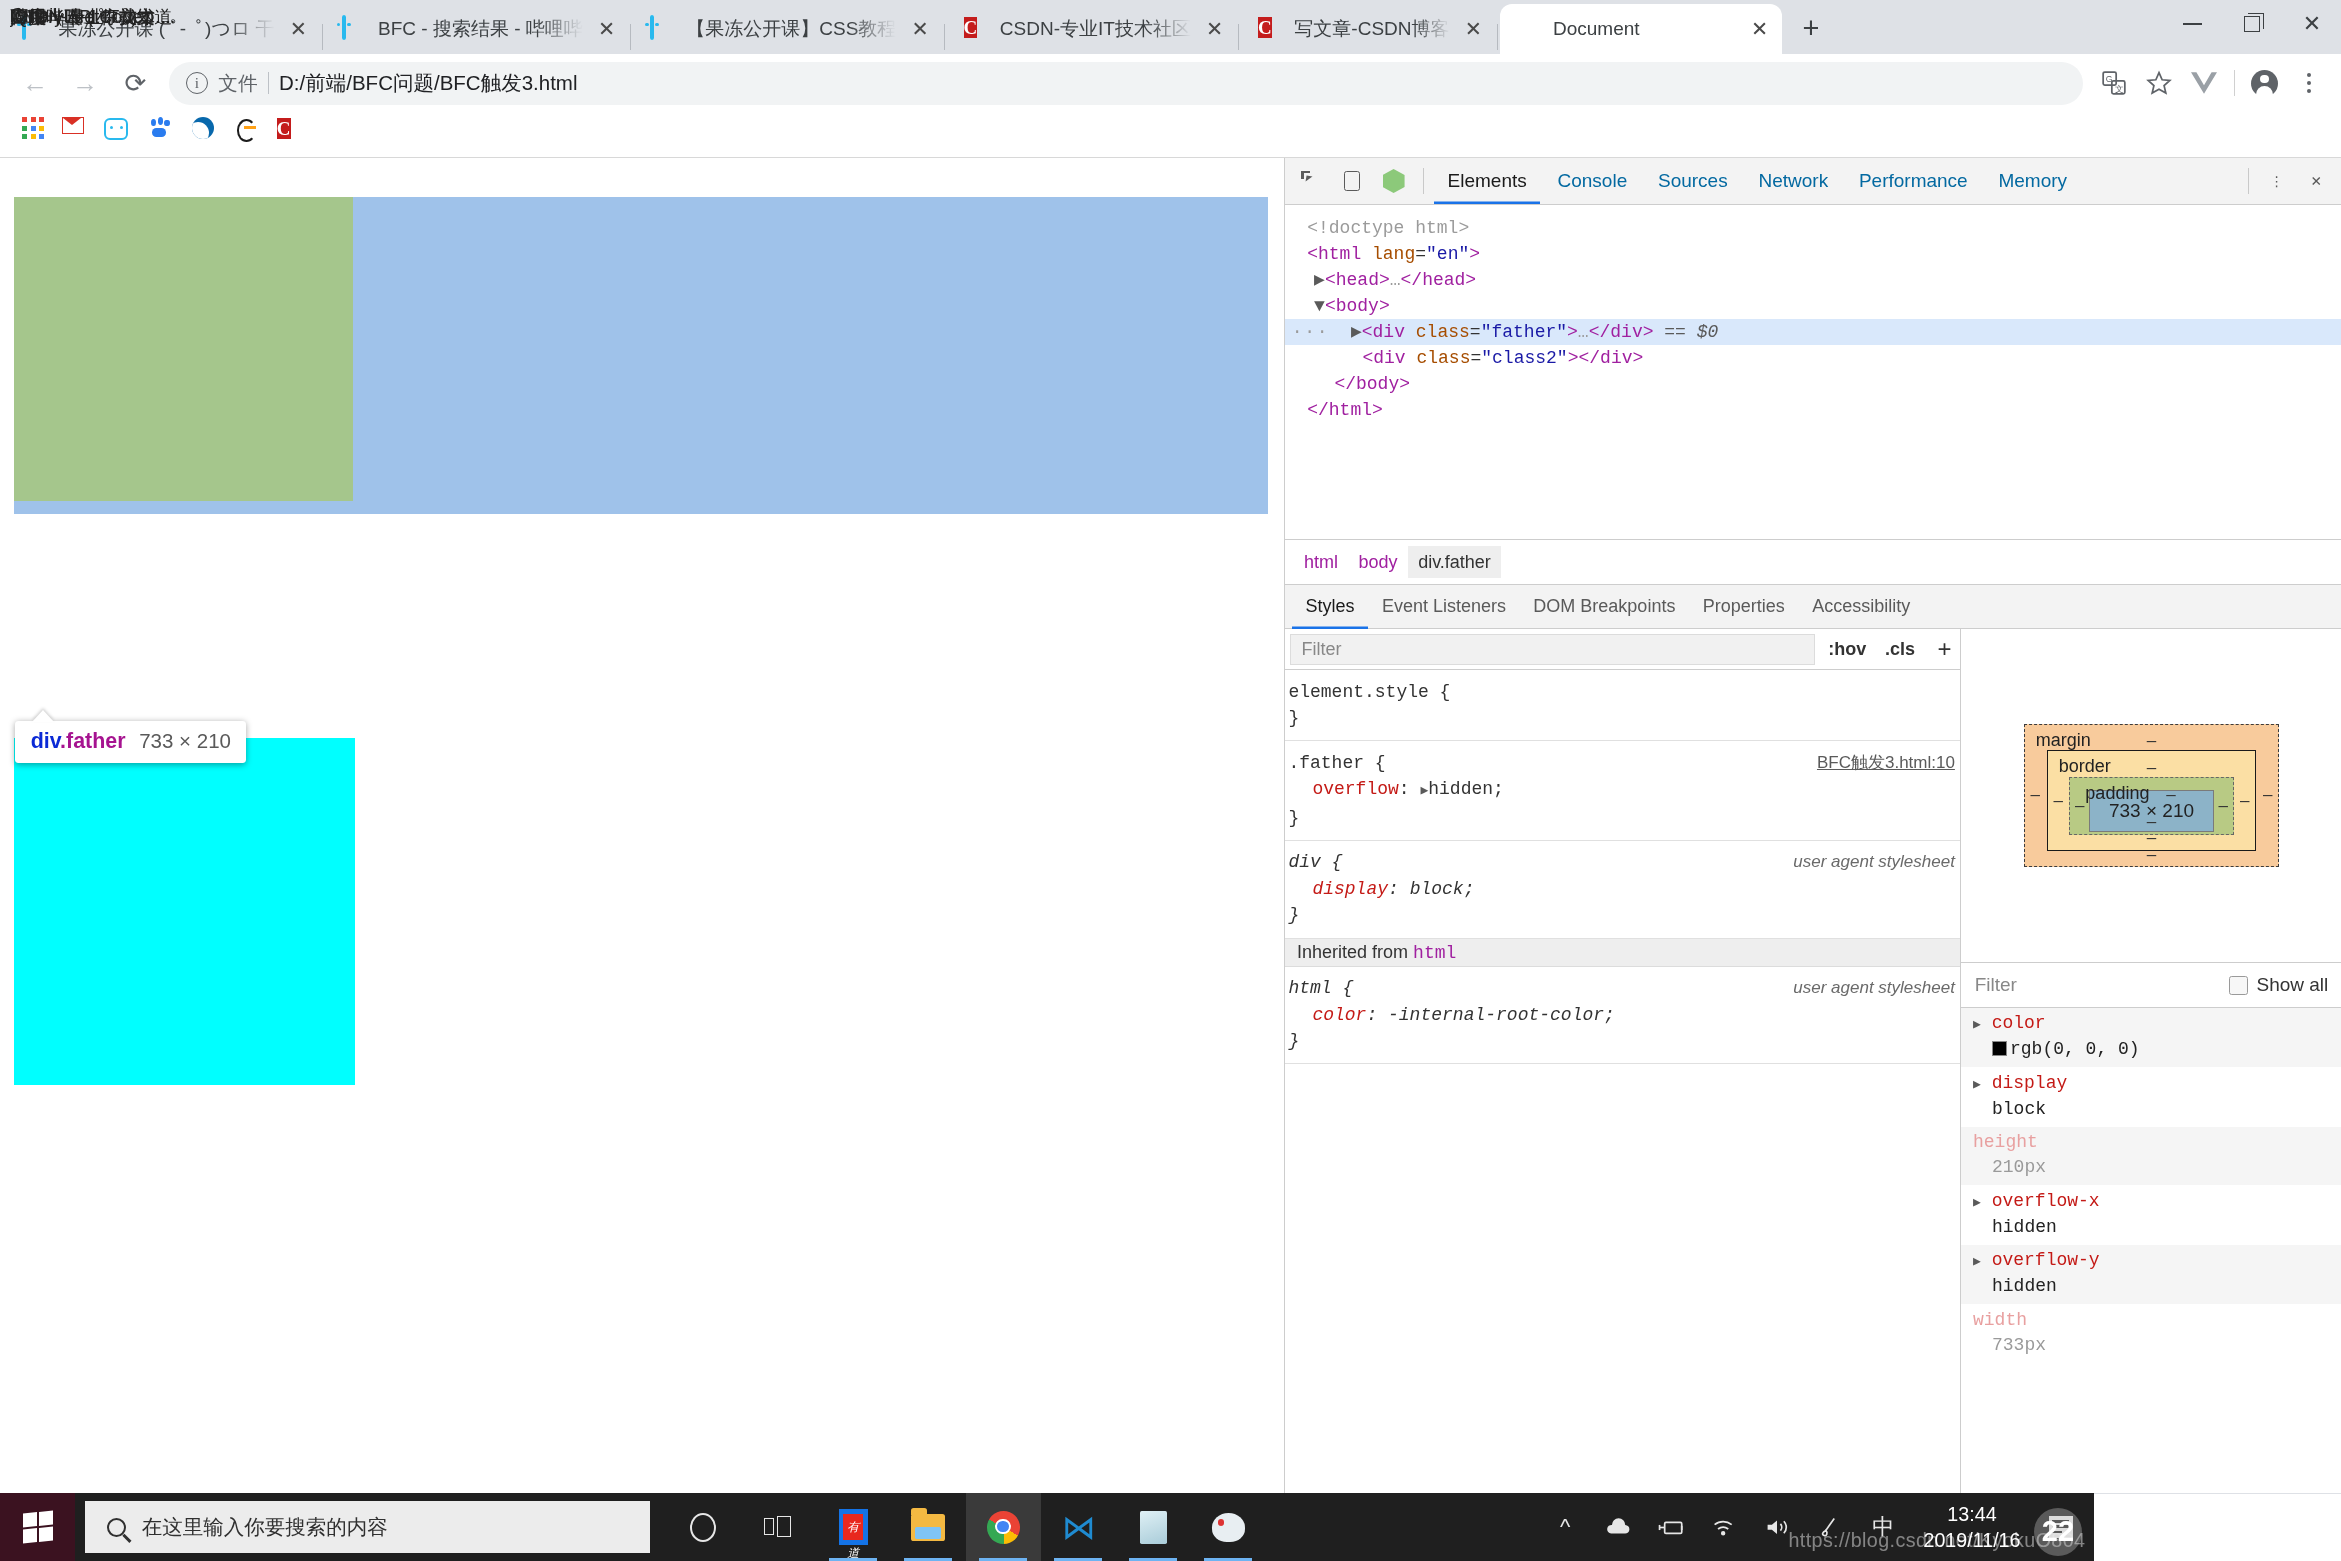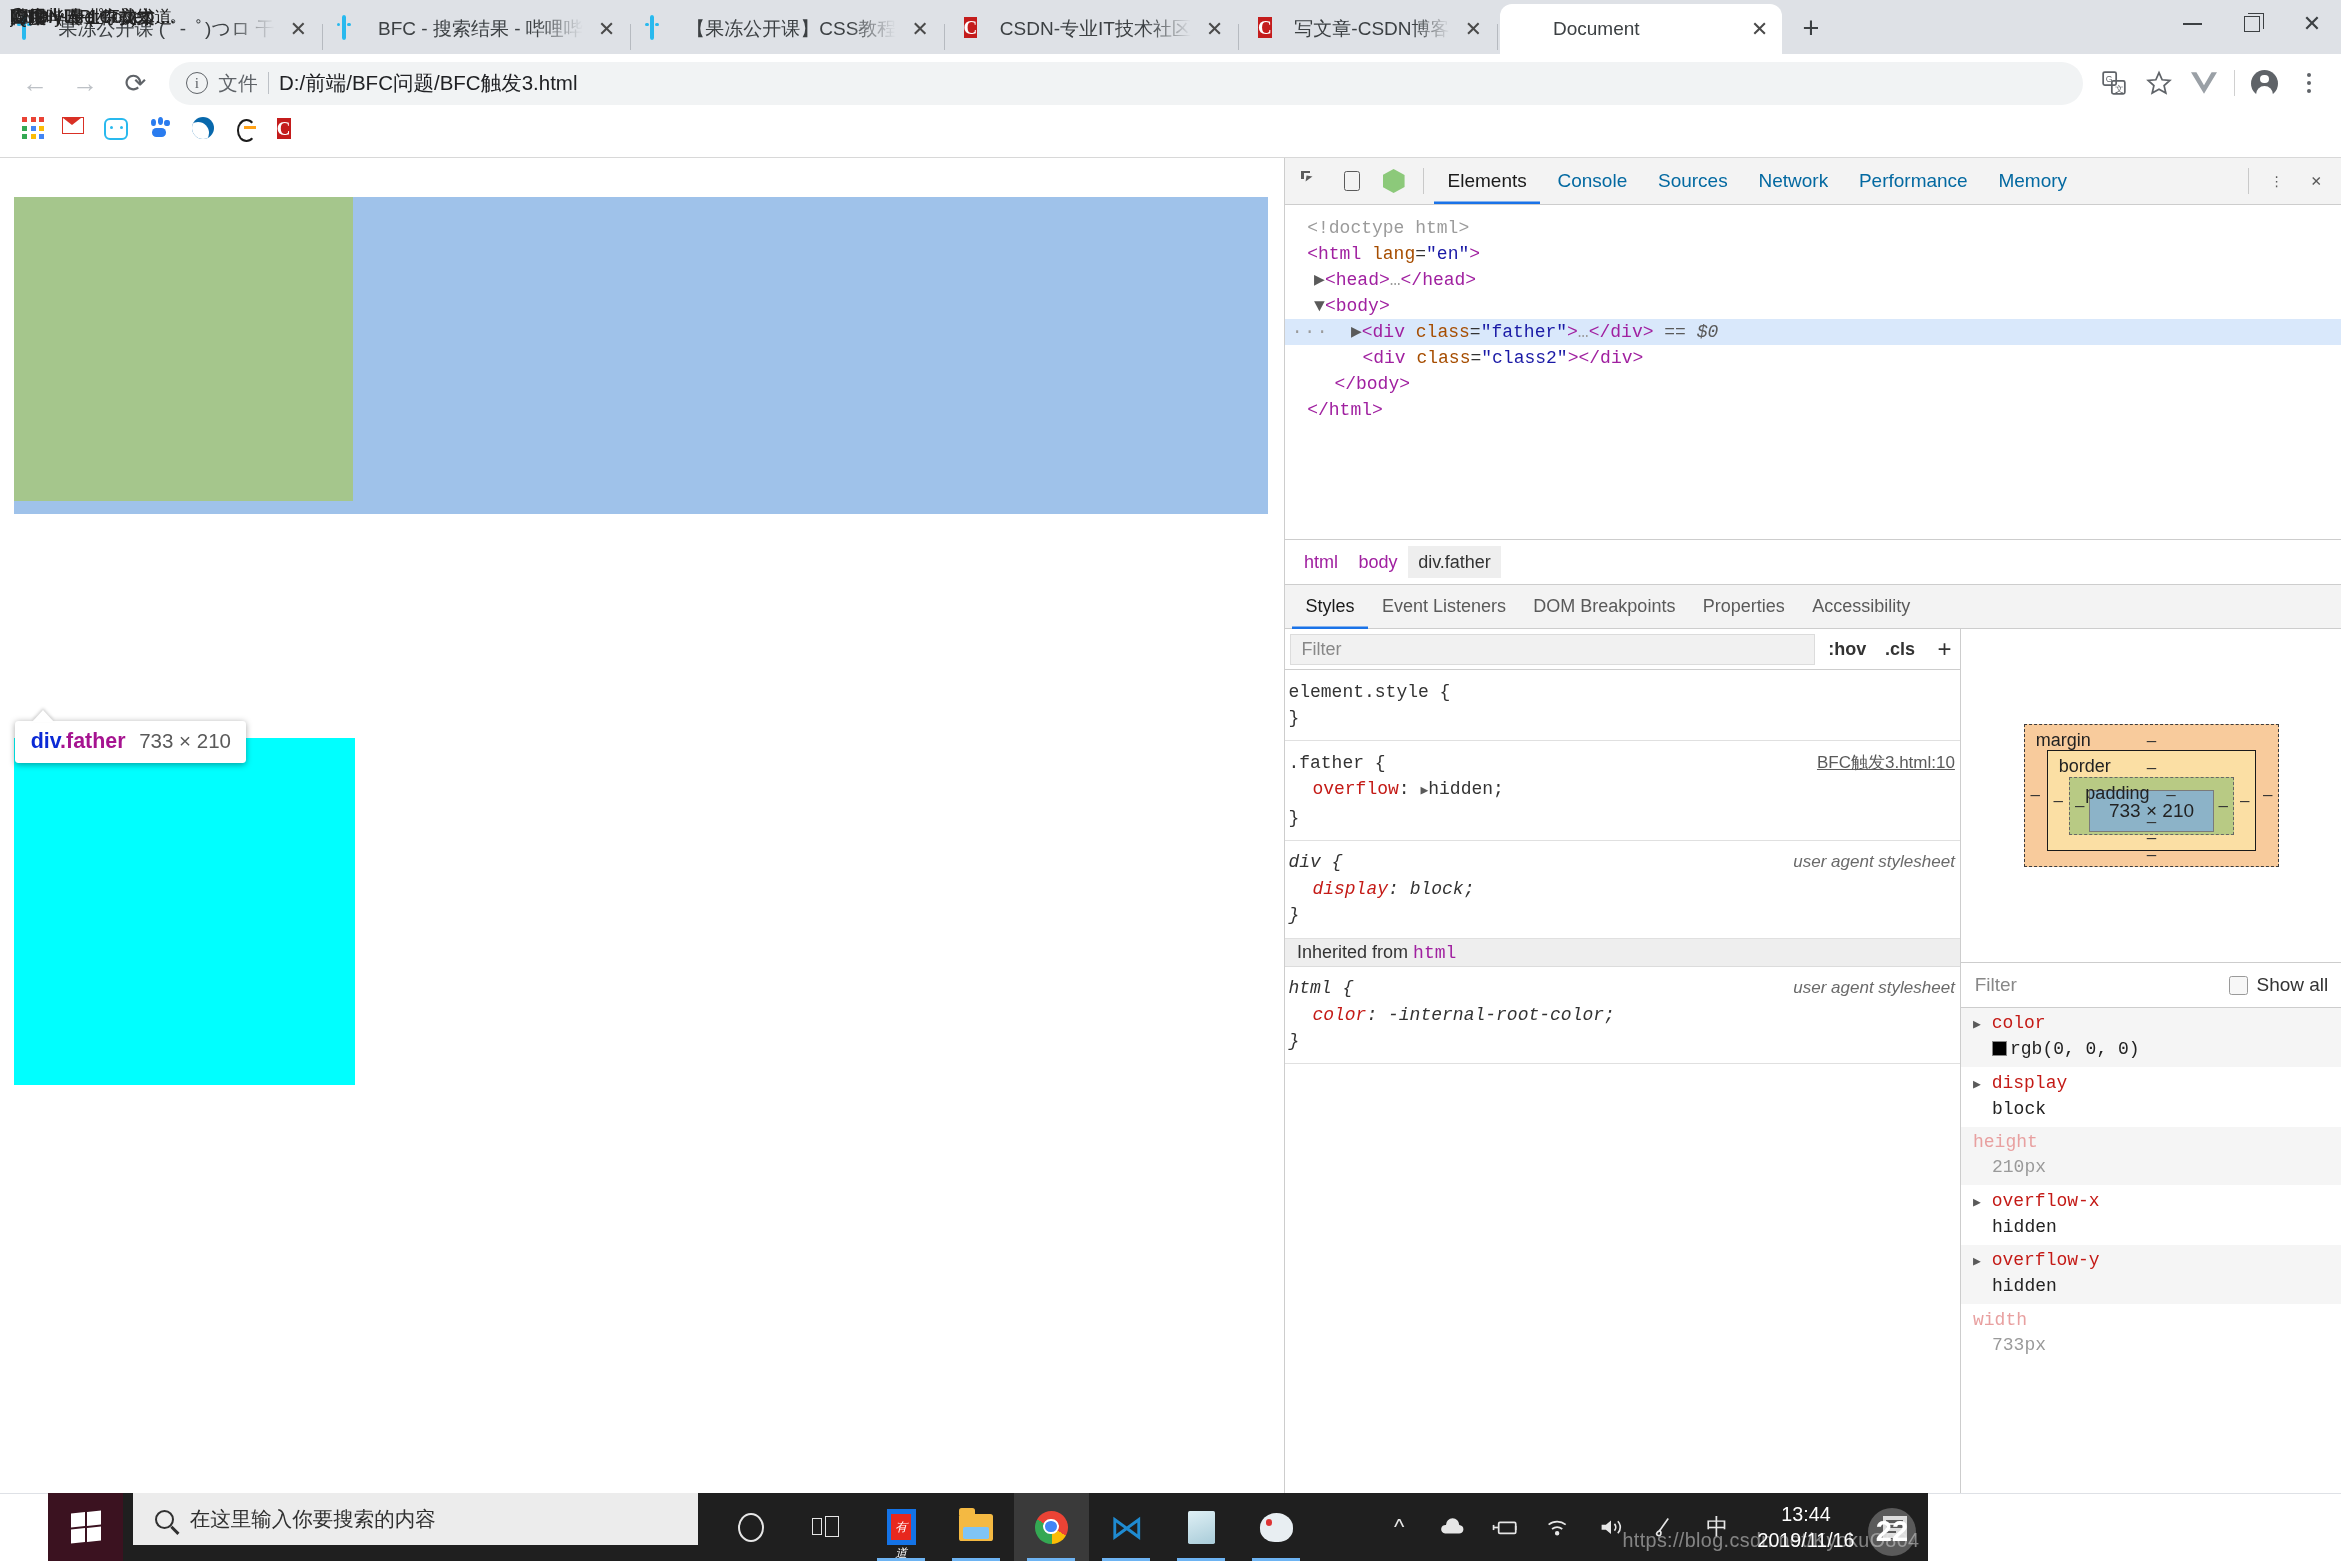--- a/index.html
+++ b/index.html
@@ -344,22 +344,22 @@
   .cp-row { padding: 3.4px 12px 5.1px 12px; font-family: "Liberation Mono", monospace; font-size: 18px; line-height: 25px;}
   .cp-row.alt { background: #f5f5f5; }
   .cp-name { color: #c41a16; }
   .cp-name.dim { color: #e8a0a0; }
   .cp-val { color: #222; padding-left: 19px; display: block; }
   .cp-val.dim { color: #9a9a9a; }
   .swatch { display: inline-block; width: 14.6px; height: 14.6px; background: #000; border: 0.9px solid #888; margin-right: 3.4px; vertical-align: -1.7px;}
 
   
   .taskbar {
-    position: absolute; left: 0; bottom: 0; width: 1880px; height: 68px;
-    background: #1f1f1f; display: flex;  margin-left: 48px;
+    position: absolute; left: 0; bottom: 0; width: 2094px; height: 68px;
+    background: #1f1f1f; display: flex; align-items: center;
   }
   .start-btn { width: 75px; height: 68px; background: #3b1220; display:flex; align-items:center; justify-content:center;}
   .win-logo { display:grid; grid-template-columns: 13.7px 13.7px; grid-template-rows: 13.7px 13.7px; gap:2.6px; transform: skewY(-6deg);}
   .win-logo i { background: #fff; display:block; }
   .search-box {
     width: 565px; height: 52px; background: #ececec; margin-left: 10.3px;
     display: flex; align-items: center; gap: 15.4px; padding-left: 22px;
     font-size: 20.5px; color: #303030;
   }
   .mag { width: 19px; height: 19px; border: 2.6px solid #303030; border-radius: 50%; position: relative; flex:none;}

